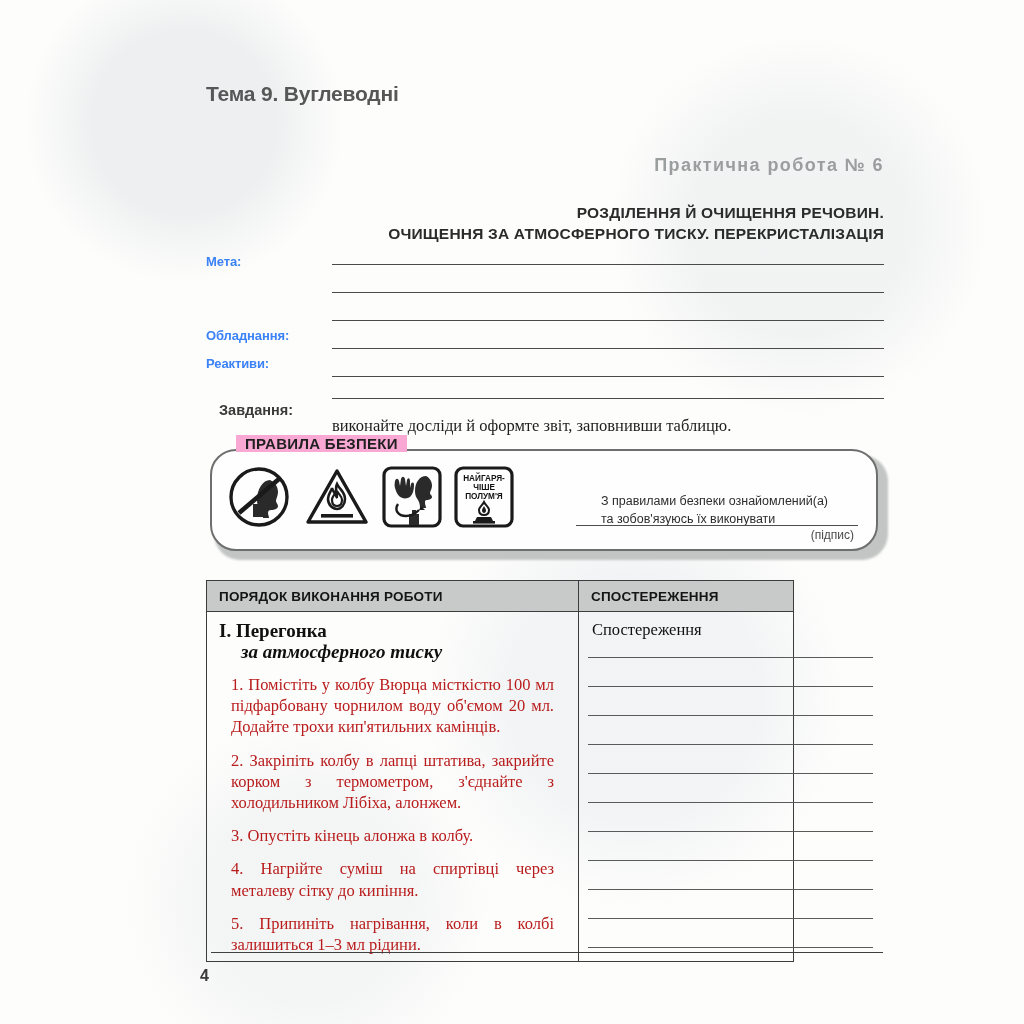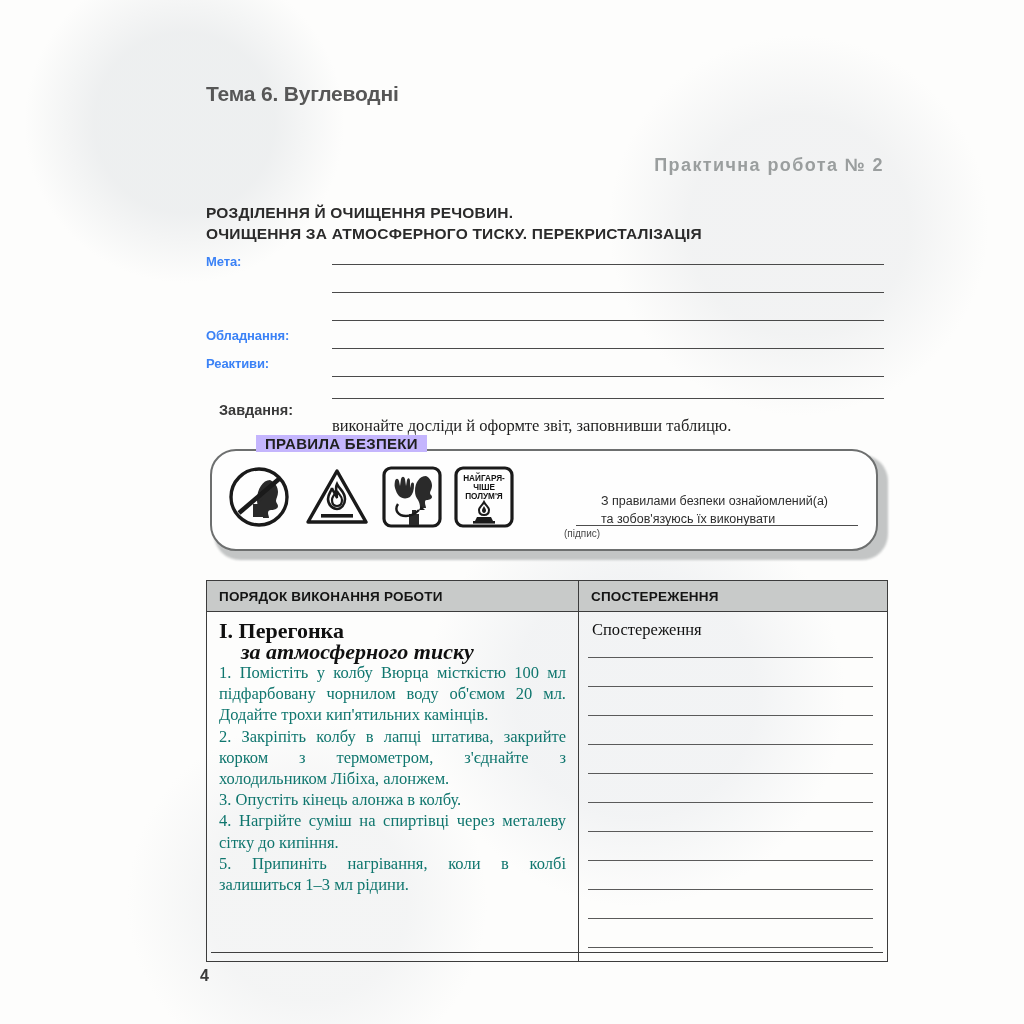--- a/index.html
+++ b/index.html
@@ -52,21 +52,21 @@
     color: #9a9e9e;
     letter-spacing: 1.4px;
   }
 
   
   .work-title {
     position: absolute;
     left: 206px;
     top: 202px;
     width: 678px;
-    text-align: left;
+    text-align: right;
     font-size: 15.5px;
     font-weight: bold;
     color: #2b2b2b;
     line-height: 21px;
     letter-spacing: 0.2px;
   }
 
   
   .form-block {
     position: absolute;
@@ -140,24 +140,24 @@
     top: 3px;
     width: 668px;
     height: 102px;
     border: 2.2px solid #6d6f6f;
     border-radius: 26px;
     background: #fefefe;
     box-sizing: border-box;
   }
   .safety-title {
     position: absolute;
-    left: 50px;
+    left: 30px;
     top: -11px;
     padding: 0 9px;
-    background: #c4b5fd;
+    background: #f9a8d4;
     font-size: 15px;
     font-weight: bold;
     color: #1f1f1f;
     letter-spacing: 0.3px;
     z-index: 3;
   }
   .safety-icons {
     position: absolute;
     left: 20px;
     top: 18px;
@@ -179,34 +179,34 @@
   }
   .sign-line {
     position: absolute;
     left: 370px;
     top: 79px;
     width: 282px;
     border-top: 1.3px solid #4d4d4d;
   }
   .sign-caption {
     position: absolute;
-    left: 358px;
+    left: 366px;
     top: 82px;
     width: 282px;
-    text-align: left;
-    font-size: 10px;
+    text-align: right;
+    font-size: 12px;
     color: #4a4a4a;
   }
 
   
   .table {
     position: absolute;
     left: 206px;
     top: 580px;
-    width: 682px;
+    width: 588px;
     height: 382px;
     border: 1.6px solid #3c3c3c;
     box-sizing: border-box;
   }
   .table-head {
     position: absolute;
     left: 0;
     top: 0;
     width: 100%;
     height: 31px;
@@ -239,34 +239,34 @@
     position: absolute;
     left: 0;
     top: 31px;
     width: 371px;
     height: 349px;
     padding: 8px 12px 0 12px;
     box-sizing: border-box;
   }
   .proc-heading {
     font-family: "Liberation Serif", serif;
-    font-size: 22px;
+    font-size: 19px;
     font-weight: bold;
     color: #101010;
     line-height: 21px;
   }
   .proc-heading .indent { display: block; padding-left: 22px; font-style: italic; }
   .proc-step {
     font-family: "Liberation Serif", serif;
     font-size: 16.5px;
-    color: #0f766e;
+    color: #b91c1c;
     line-height: 21.2px;
     text-align: justify;
     text-align-last: left;
-    margin: 0;
+    margin: 12px;
   }
 
   .col-right {
     position: absolute;
     left: 371px;
     top: 31px;
     width: 307px;
     height: 349px;
     box-sizing: border-box;
   }
@@ -301,23 +301,23 @@
     font-weight: bold;
     color: #3a3a3a;
   }
 </style>
 </head>
 <body>
 
 <div class="page">
   <div class="scan-noise"></div>
 
-  <div class="topic-title">Тема 6. Вуглеводні</div>
-
-  <div class="work-number">Практична робота № 2</div>
+  <div class="topic-title">Тема 9. Вуглеводні</div>
+
+  <div class="work-number">Практична робота № 6</div>
 
   <div class="work-title">
     <div>РОЗДІЛЕННЯ Й ОЧИЩЕННЯ РЕЧОВИН.</div>
     <div>ОЧИЩЕННЯ ЗА АТМОСФЕРНОГО ТИСКУ. ПЕРЕКРИСТАЛІЗАЦІЯ</div>
   </div>
 
   <div class="form-block">
     <div class="form-label" style="top:4px;">Мета:</div>
     <div class="form-label" style="top:78px;">Обладнання:</div>
     <div class="form-label" style="top:106px;">Реактиви:</div>

